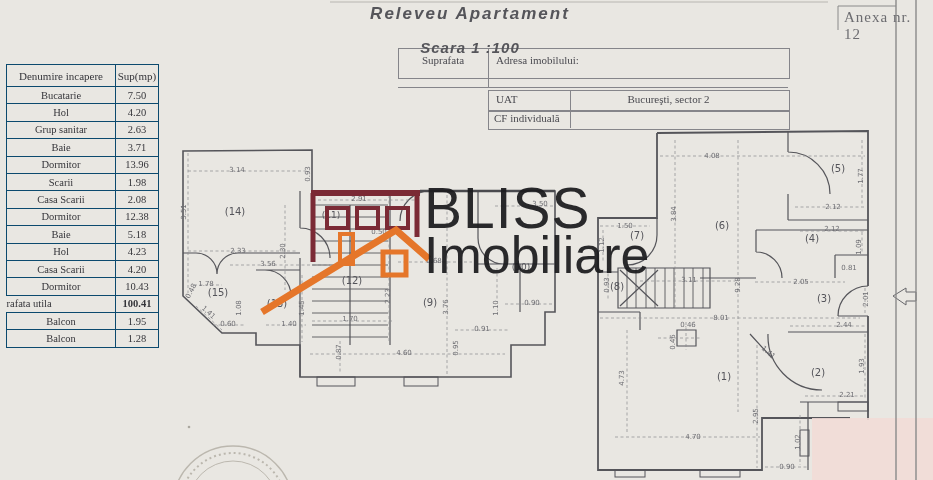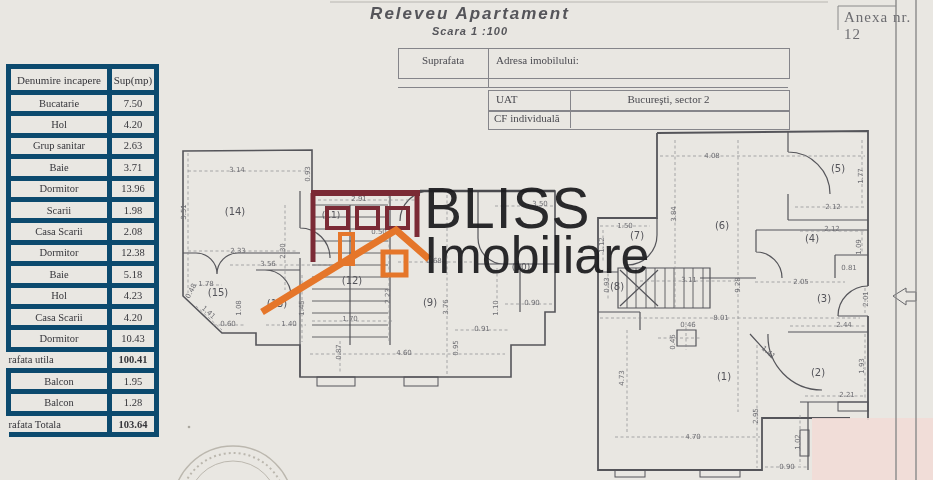--- a/index.html
+++ b/index.html
@@ -4,26 +4,26 @@
 <style>
   html,body{margin:0;padding:0;background:#d8d6d2;}
   .page{position:relative;width:933px;height:480px;background:#e9e7e2;overflow:hidden;
         font-family:"Liberation Serif",serif;color:#3c3c40;}
   svg.plan{position:absolute;left:0;top:0;z-index:1;}
   svg.plan text{font-family:"DejaVu Sans",sans-serif;fill:#6e6e73;text-anchor:middle;}
   svg.plan text.room{fill:#54545a;}
   .title-block{position:absolute;left:330px;top:4px;width:280px;text-align:center;z-index:3;
       font-family:"Liberation Sans",sans-serif;font-style:italic;font-weight:bold;color:#55555a;}
   .title-line1{font-size:17px;letter-spacing:2px;}
-  .title-line2{font-size:11px;margin-top:1px;letter-spacing:1px;}
+  .title-line2{font-size:15px;margin-top:15px;letter-spacing:1px;}
   .annex{position:absolute;left:844px;top:9px;font-size:15px;color:#6c6c70;z-index:3;letter-spacing:1px;}
   
   .room-table{position:absolute;left:6px;top:64px;width:153px;border-collapse:collapse;z-index:3;
       font-size:10.5px;color:#35353a;}
-  .room-table th,.room-table td{border:5px solid #0c4a6e;text-align:center;padding:0 1px;height:16.4px;
+  .room-table th,.room-table td{border:1px solid #0c4a6e;text-align:center;padding:0 1px;height:16.4px;
       font-weight:normal;white-space:nowrap;}
   .room-table th{font-size:11px;height:21px;}
   .room-table td:last-child{width:40px;}
   .room-table tr.total td{font-weight:bold;}
   .room-table tr.total td:first-child{border-left:none;text-align:left;padding-left:0;font-weight:normal;}
   
   .info{position:absolute;z-index:3;font-size:11px;color:#4a4a50;}
   .box{position:absolute;border:1px solid #85858a;z-index:2;}
   .watermark{position:absolute;left:424px;top:181px;z-index:4;font-family:"Liberation Sans",sans-serif;
       color:#1b1b1e;opacity:.93;line-height:.95;pointer-events:none;}
@@ -237,24 +237,20 @@
           <td>100.41</td>
         </tr>
         <tr>
           <td>Balcon</td>
           <td>1.95</td>
         </tr>
         <tr>
           <td>Balcon</td>
           <td>1.28</td>
         </tr>
-        <tr class="total">
-          <td>rafata Totala</td>
-          <td>103.64</td>
-        </tr>
       </tbody>
   </table>
 
   <div class="watermark">
     <div class="wm1">BLISS</div>
     <div class="wm2">Imobiliare</div>
   </div>
 
 </div>
 

